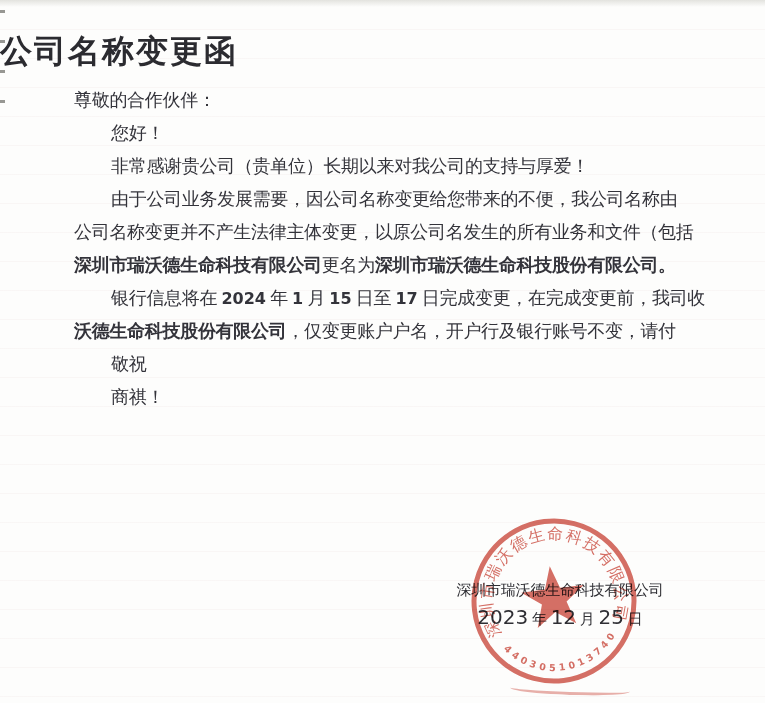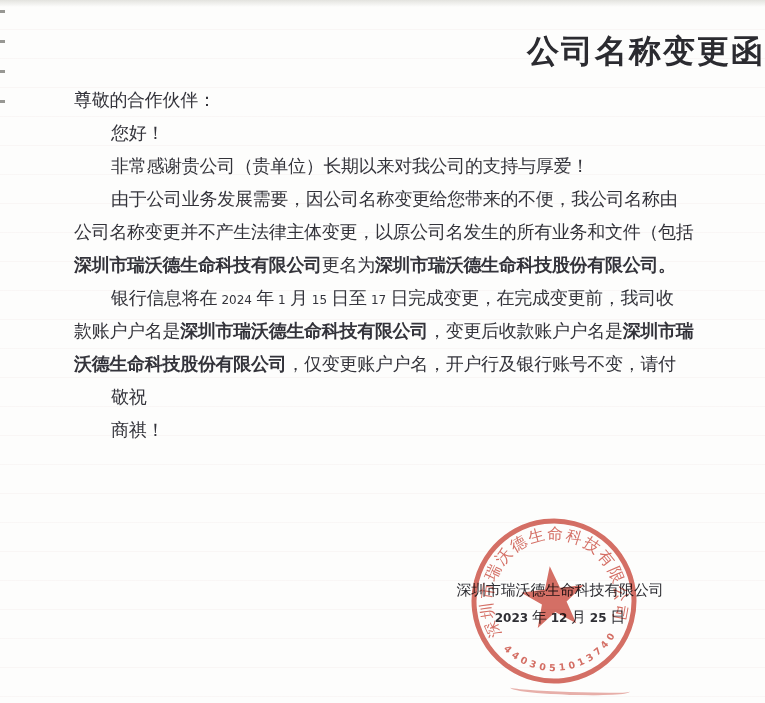--- a/index.html
+++ b/index.html
@@ -21,48 +21,48 @@
   
   .scan-top{
     position:absolute;left:0;top:0;width:765px;height:7px;
     background:linear-gradient(180deg,#e3e3df 0%, rgba(227,227,223,0) 100%);
   }
   .edge-dash{position:absolute;left:0;width:5px;height:3px;background:#6b6b66;opacity:.7;}
   .d1{top:10px;} .d2{top:40px;} .d3{top:70px;} .d4{top:100px;}
 
   .title{
     position:absolute;left:0;top:30px;width:765px;
-    text-align:right;
+    text-align:left;
     font-size:32px;font-weight:700;letter-spacing:2px;
     color:#2b2b30;
   }
   .body-lines{
     position:absolute;left:74px;top:84px;width:640px;
     font-size:18px;color:#33333a;letter-spacing:-0.3px;
   }
   .tline{
     height:33px;line-height:33px;white-space:nowrap;
   }
   .tline.indent{padding-left:37px;}
   .seg-b{font-weight:700;}
   .num{
     font-family:"DejaVu Sans", sans-serif;
-    font-weight:400;font-size:12px;letter-spacing:0;
+    font-weight:700;font-size:16px;letter-spacing:0;
   }
   .signature{
     position:absolute;left:440px;top:580px;width:240px;
     text-align:center;color:#2f2f34;z-index:2;
   }
   .sig-company{
     font-size:15px;letter-spacing:-0.2px;white-space:nowrap;line-height:20px;
   }
   .sig-date{
     margin-top:7px;font-size:15px;line-height:20px;white-space:nowrap;
   }
-  .sig-date .num{font-size:12px;font-weight:700;}
+  .sig-date .num{font-size:20px;font-weight:400;}
   .seal{
     position:absolute;left:469px;top:516px;width:170px;height:170px;
     z-index:3;
     opacity:0.82;
     mix-blend-mode:multiply;
     transform:rotate(-7deg);
     pointer-events:none;
   }
   .seal-smudge{
     position:absolute;left:510px;top:684px;width:120px;height:8px;
@@ -85,21 +85,20 @@
   <div class="title">公司名称变更函</div>
 
   <div class="body-lines" id="body-lines">
       <div class="tline"><span>尊敬的合作伙伴：</span></div>
       <div class="tline indent"><span>您好！</span></div>
       <div class="tline indent"><span>非常感谢贵公司（贵单位）长期以来对我公司的支持与厚爱！</span></div>
       <div class="tline indent"><span>由于公司业务发展需要，因公司名称变更给您带来的不便，我公司名称由</span></div>
       <div class="tline"><span>公司名称变更并不产生法律主体变更，以原公司名发生的所有业务和文件（包括</span></div>
       <div class="tline"><span class="seg-b">深圳市瑞沃德生命科技有限公司</span><span>更名为</span><span class="seg-b">深圳市瑞沃德生命科技股份有限公司。</span></div>
       <div class="tline indent"><span>银行信息将在 </span><span class="num">2024</span><span> 年 </span><span class="num">1</span><span> 月 </span><span class="num">15</span><span> 日至 </span><span class="num">17</span><span> 日完成变更，在完成变更前，我司收</span></div>
-      <div class="tline"><span>款账户户名是</span><span class="seg-b">深圳市瑞沃德生命科技有限公司</span><span>，变更后收款账户户名是</span><span class="seg-b">深圳市瑞</span></div>
       <div class="tline"><span class="seg-b">沃德生命科技股份有限公司</span><span>，仅变更账户户名，开户行及银行账号不变，请付</span></div>
       <div class="tline indent"><span>敬祝</span></div>
       <div class="tline indent"><span>商祺！</span></div>
     </div>
 
   <div class="seal-smudge"></div>
 
   <div class="signature">
     <div class="sig-company">深圳市瑞沃德生命科技有限公司</div>
     <div class="sig-date" id="sig-date"><span class="num">2023</span><span> 年 </span><span class="num">12</span><span> 月 </span><span class="num">25</span><span> 日</span></div>

